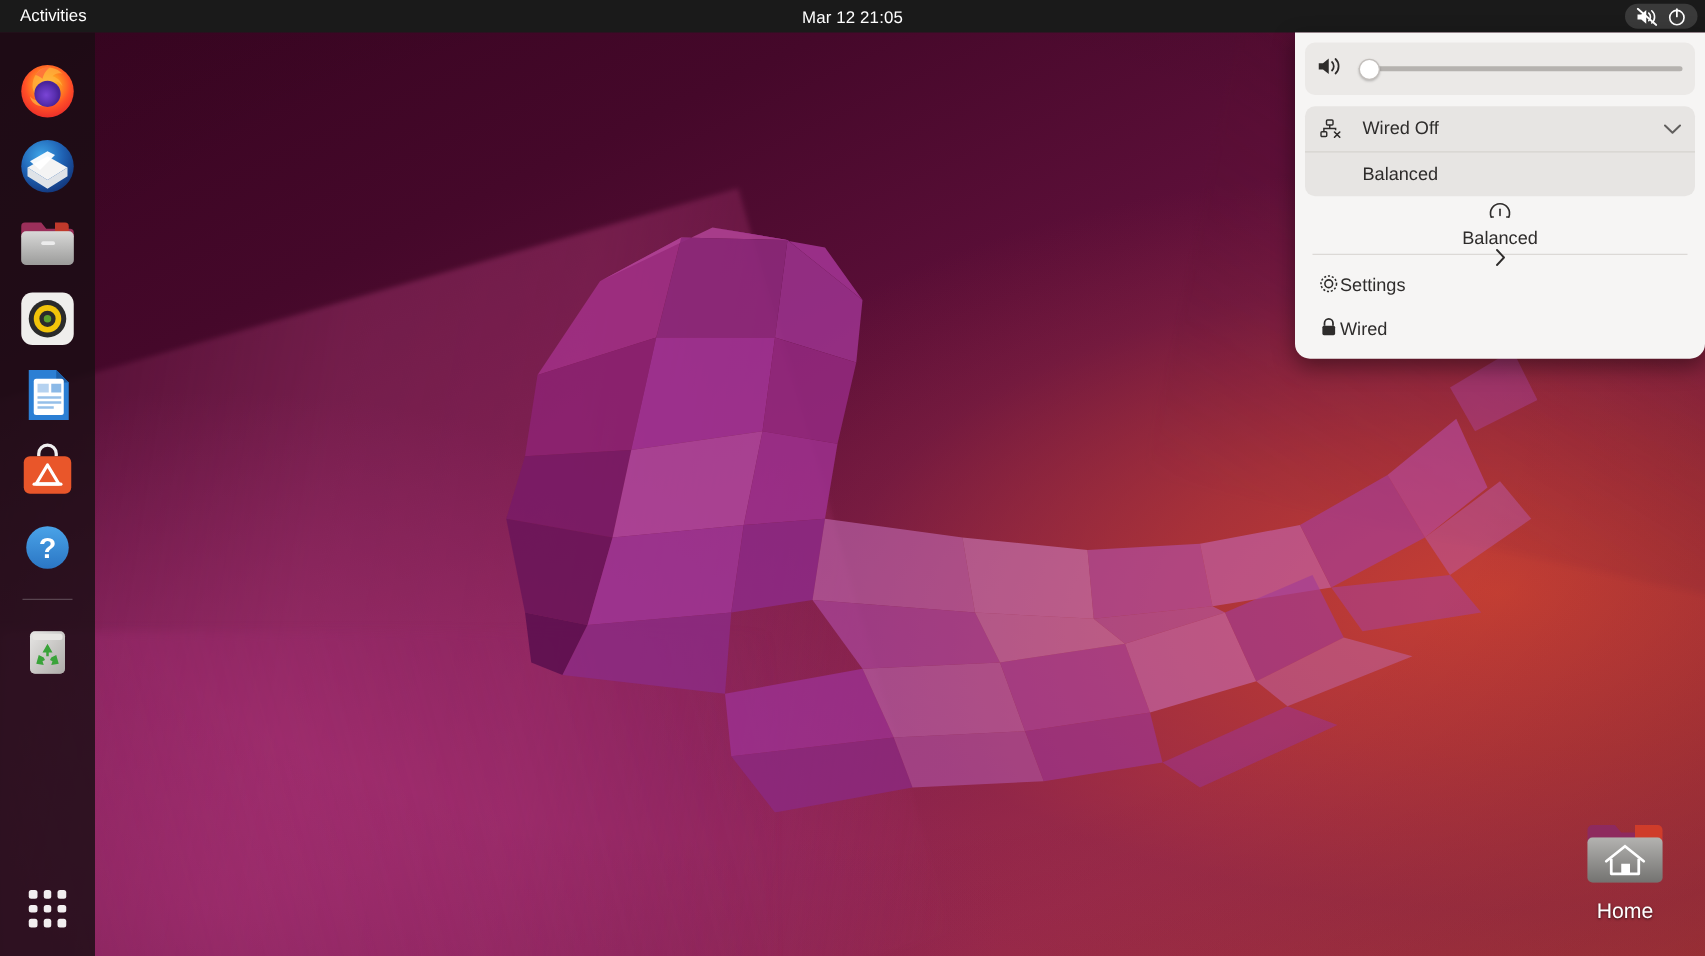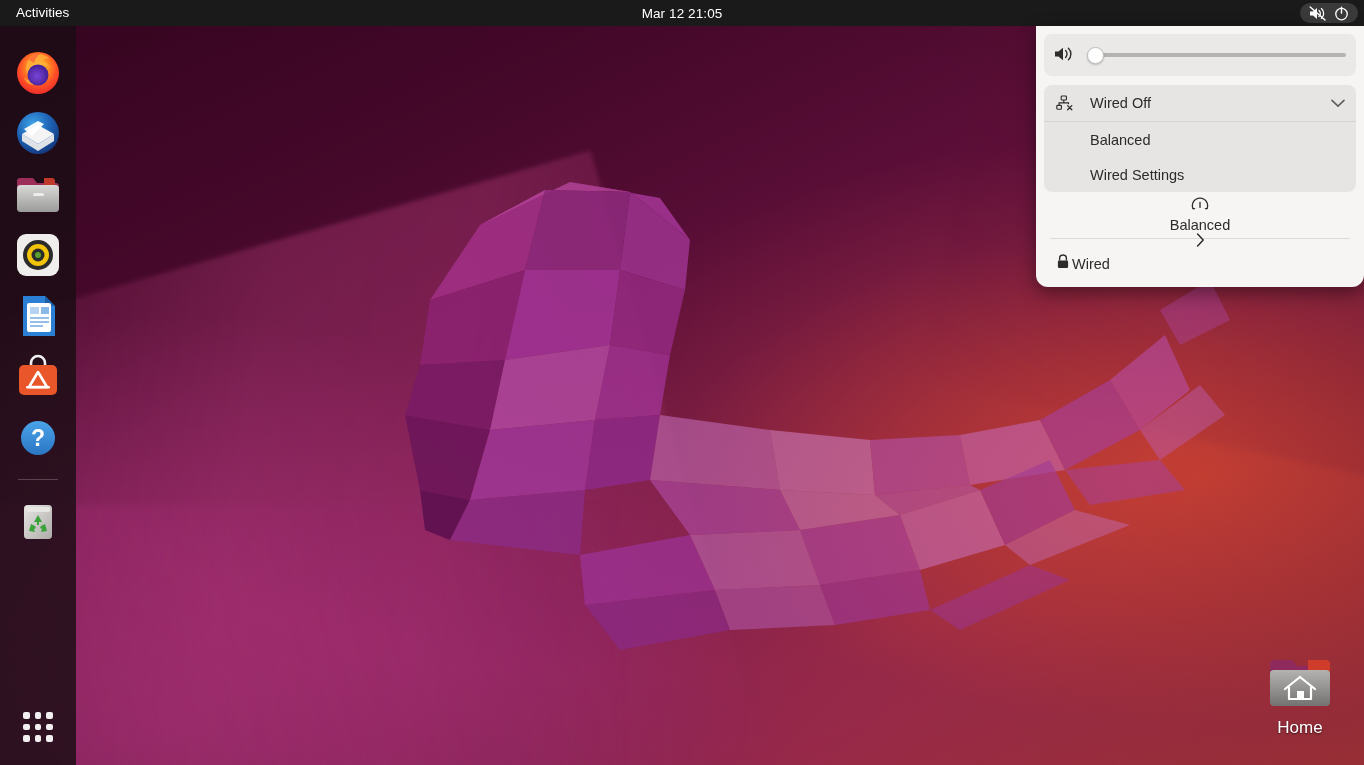--- a/index.html
+++ b/index.html
@@ -528,43 +528,51 @@
         <span class="arrow">
           <svg width="14" height="9" viewBox="0 0 14 9">
             <path d="M1 1.4 L7 7.2 L13 1.4" stroke="#2e2c2b" stroke-width="1.6" fill="none" stroke-linecap="round" stroke-linejoin="round"></path>
           </svg>
         </span>
       </div>
       <div id="network-divider"></div>
       <div class="sub-row">
         <span>Balanced</span>
       </div>
-      <div class="sub-row">
-        <span>Wired Settings</span>
-      </div>
     </div>
 
     <div class="plain-row" id="power-profile-row">
       <span class="ico">
         <svg width="18" height="18" viewBox="0 0 18 18">
           <path d="M2 12.6 a7.6 7.6 0 1 1 14 0" stroke="#2e2c2b" stroke-width="1.3" fill="none" stroke-linecap="round"></path>
           <path d="M2 12.6 h1.6 M14.4 12.6 H16" stroke="#2e2c2b" stroke-width="1.3" stroke-linecap="round"></path>
           <path d="M9 11.4 V6.4" stroke="#2e2c2b" stroke-width="1.3" stroke-linecap="round"></path>
         </svg>
       </span>
       <span class="txt">Balanced</span>
       <span class="arrow">
         <svg width="9" height="14" viewBox="0 0 9 14">
           <path d="M1.6 1 L7.2 7 L1.6 13" stroke="#2e2c2b" stroke-width="1.5" fill="none" stroke-linecap="round" stroke-linejoin="round"></path>
         </svg>
       </span>
     </div>
 
     <div class="hr"></div>
 
+    <div class="plain-row" id="settings-row">
+      <span class="ico">
+        <svg width="18" height="18" viewBox="0 0 18 18">
+          <g stroke="#2e2c2b" stroke-width="1.25" fill="none">
+            <circle cx="9" cy="9" r="3.1"></circle>
+            <circle cx="9" cy="9" r="6.2" stroke-dasharray="1.7 1.45"></circle>
+          </g>
+        </svg>
+      </span>
+      <span class="txt">Settings</span>
+    </div>
 
     <div class="plain-row">
       <span class="ico">
         <svg width="18" height="18" viewBox="0 0 18 18">
           <path d="M5.6 7.6 V5.4 a3.4 3.4 0 0 1 6.8 0 v2.2" stroke="#2e2c2b" stroke-width="1.4" fill="none"></path>
           <rect x="3.9" y="7.5" width="10.2" height="7.6" rx="1.3" fill="#2e2c2b"></rect>
         </svg>
       </span>
       <span class="txt">Wired</span>
     </div>

